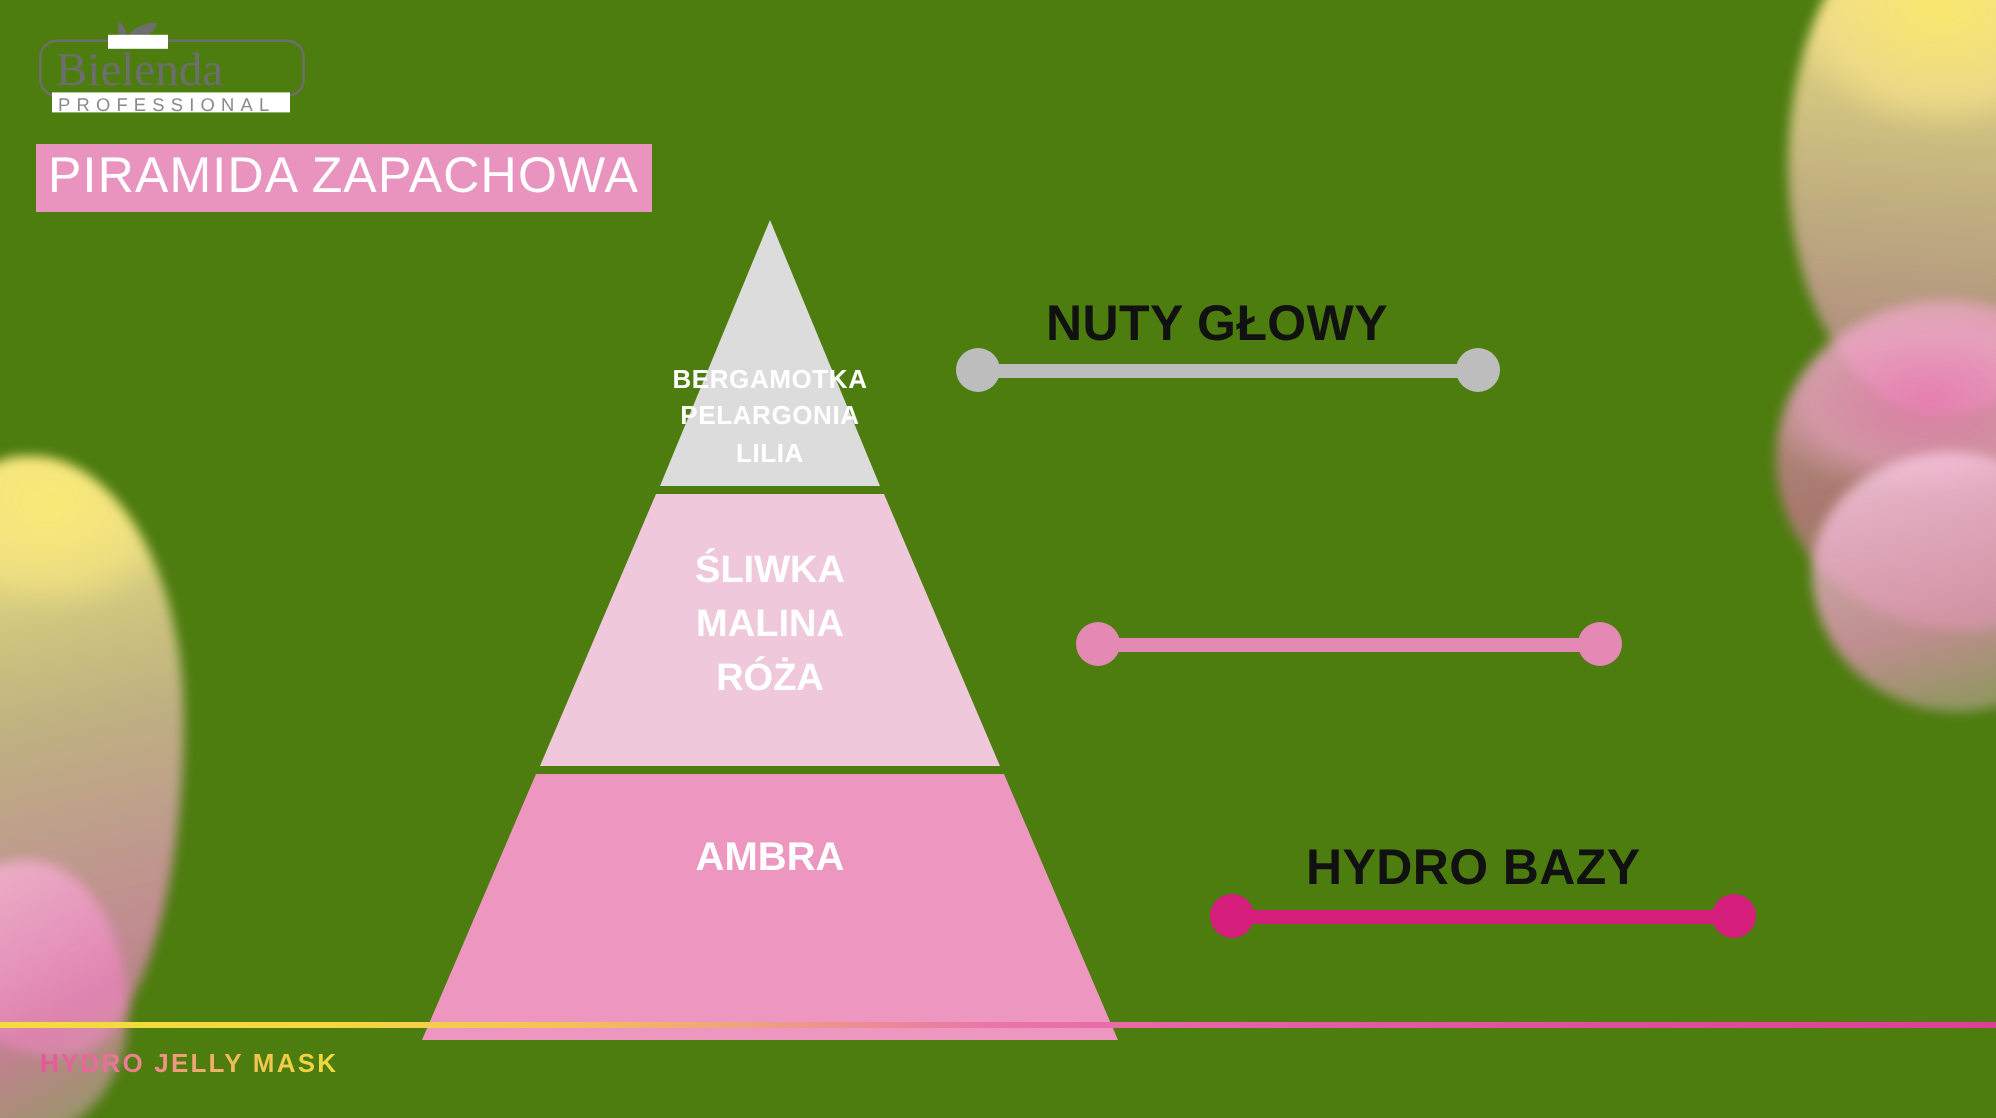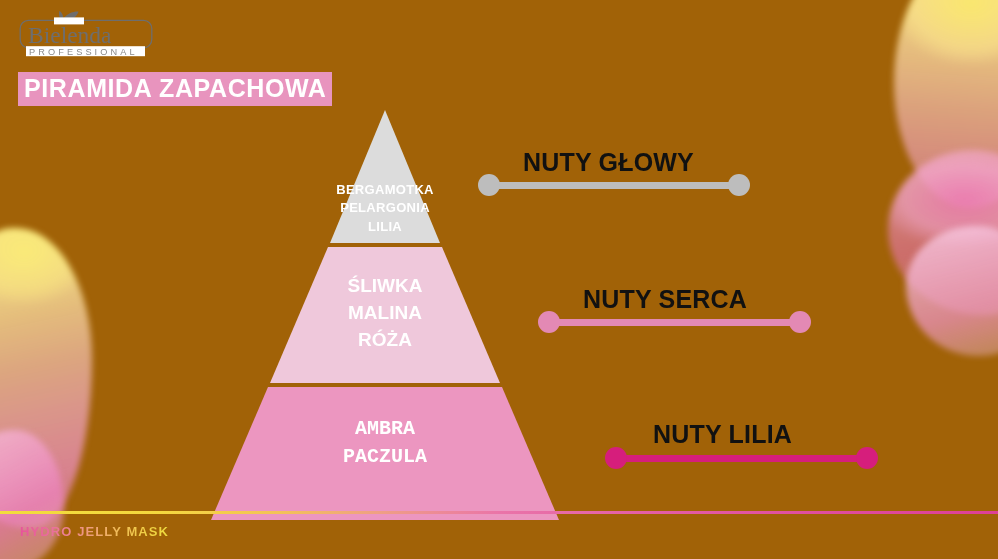--- a/index.html
+++ b/index.html
@@ -8,21 +8,21 @@
     padding: 0;
     background: #ffffff;
   }
   body {
     font-family: "Liberation Sans", sans-serif;
   }
   #slide {
     position: relative;
     width: 998px;
     height: 559px;
-    background: #a16207;
+    background: #4d7c0f;
     overflow: hidden;
   }
 
   
   .blob {
     position: absolute;
     pointer-events: none;
     filter: blur(3px);
   }
   .blob-left {
@@ -95,21 +95,21 @@
   }
 
   
   #page-title {
     position: absolute;
     left: 18px;
     top: 72px;
     background: #e894be;
     color: #ffffff;
     font-size: 25px;
-    font-weight: bold;
+    font-weight: normal;
     letter-spacing: .6px;
     padding: 3px 6px 4px 6px;
     line-height: 1.08;
     white-space: nowrap;
   }
 
   
   #pyramid {
     position: absolute;
     left: 0;
@@ -135,21 +135,20 @@
     left: 266px;
     top: 273px;
     width: 238px;
     font-size: 19px;
   }
   #tier-text-base {
     left: 236px;
     top: 415px;
     width: 298px;
     font-size: 20px;
-    font-family: Liberation Mono, monospace;
   }
 
   
   .note-label {
     position: absolute;
     color: #111111;
     font-size: 25px;
     font-weight: bold;
     letter-spacing: .2px;
     white-space: nowrap;
@@ -245,38 +244,36 @@
   </div>
 
   <div class="tier-text" id="tier-text-middle">
     <div>ŚLIWKA</div>
     <div>MALINA</div>
     <div>RÓŻA</div>
   </div>
 
   <div class="tier-text" id="tier-text-base">
     <div>AMBRA</div>
-    <div>PACZULA</div>
   </div>
 
   <div class="note-label" style="left:523px; top:148px;">NUTY GŁOWY</div>
   <div class="connector" style="left:478px; top:174px; width:272px;">
     <div class="bar" style="background:#bdbdbd;"></div>
     <div class="dot left" style="background:#bdbdbd;"></div>
     <div class="dot right" style="background:#bdbdbd;"></div>
   </div>
 
-  <div class="note-label" style="left:583px; top:285px;">NUTY SERCA</div>
   <div class="connector" style="left:538px; top:311px; width:273px;">
     <div class="bar" style="background:#e389b4;"></div>
     <div class="dot left" style="background:#e389b4;"></div>
     <div class="dot right" style="background:#e389b4;"></div>
   </div>
 
-  <div class="note-label" style="left:653px; top:420px;">NUTY LILIA</div>
+  <div class="note-label" style="left:653px; top:420px;">HYDRO BAZY</div>
   <div class="connector" style="left:605px; top:447px; width:273px;">
     <div class="bar" style="background:#d61e7c;"></div>
     <div class="dot left" style="background:#d61e7c;"></div>
     <div class="dot right" style="background:#d61e7c;"></div>
   </div>
 
   <div id="footer-rule"></div>
   <div id="footer-text">HYDRO JELLY MASK</div>
 
 </div>

